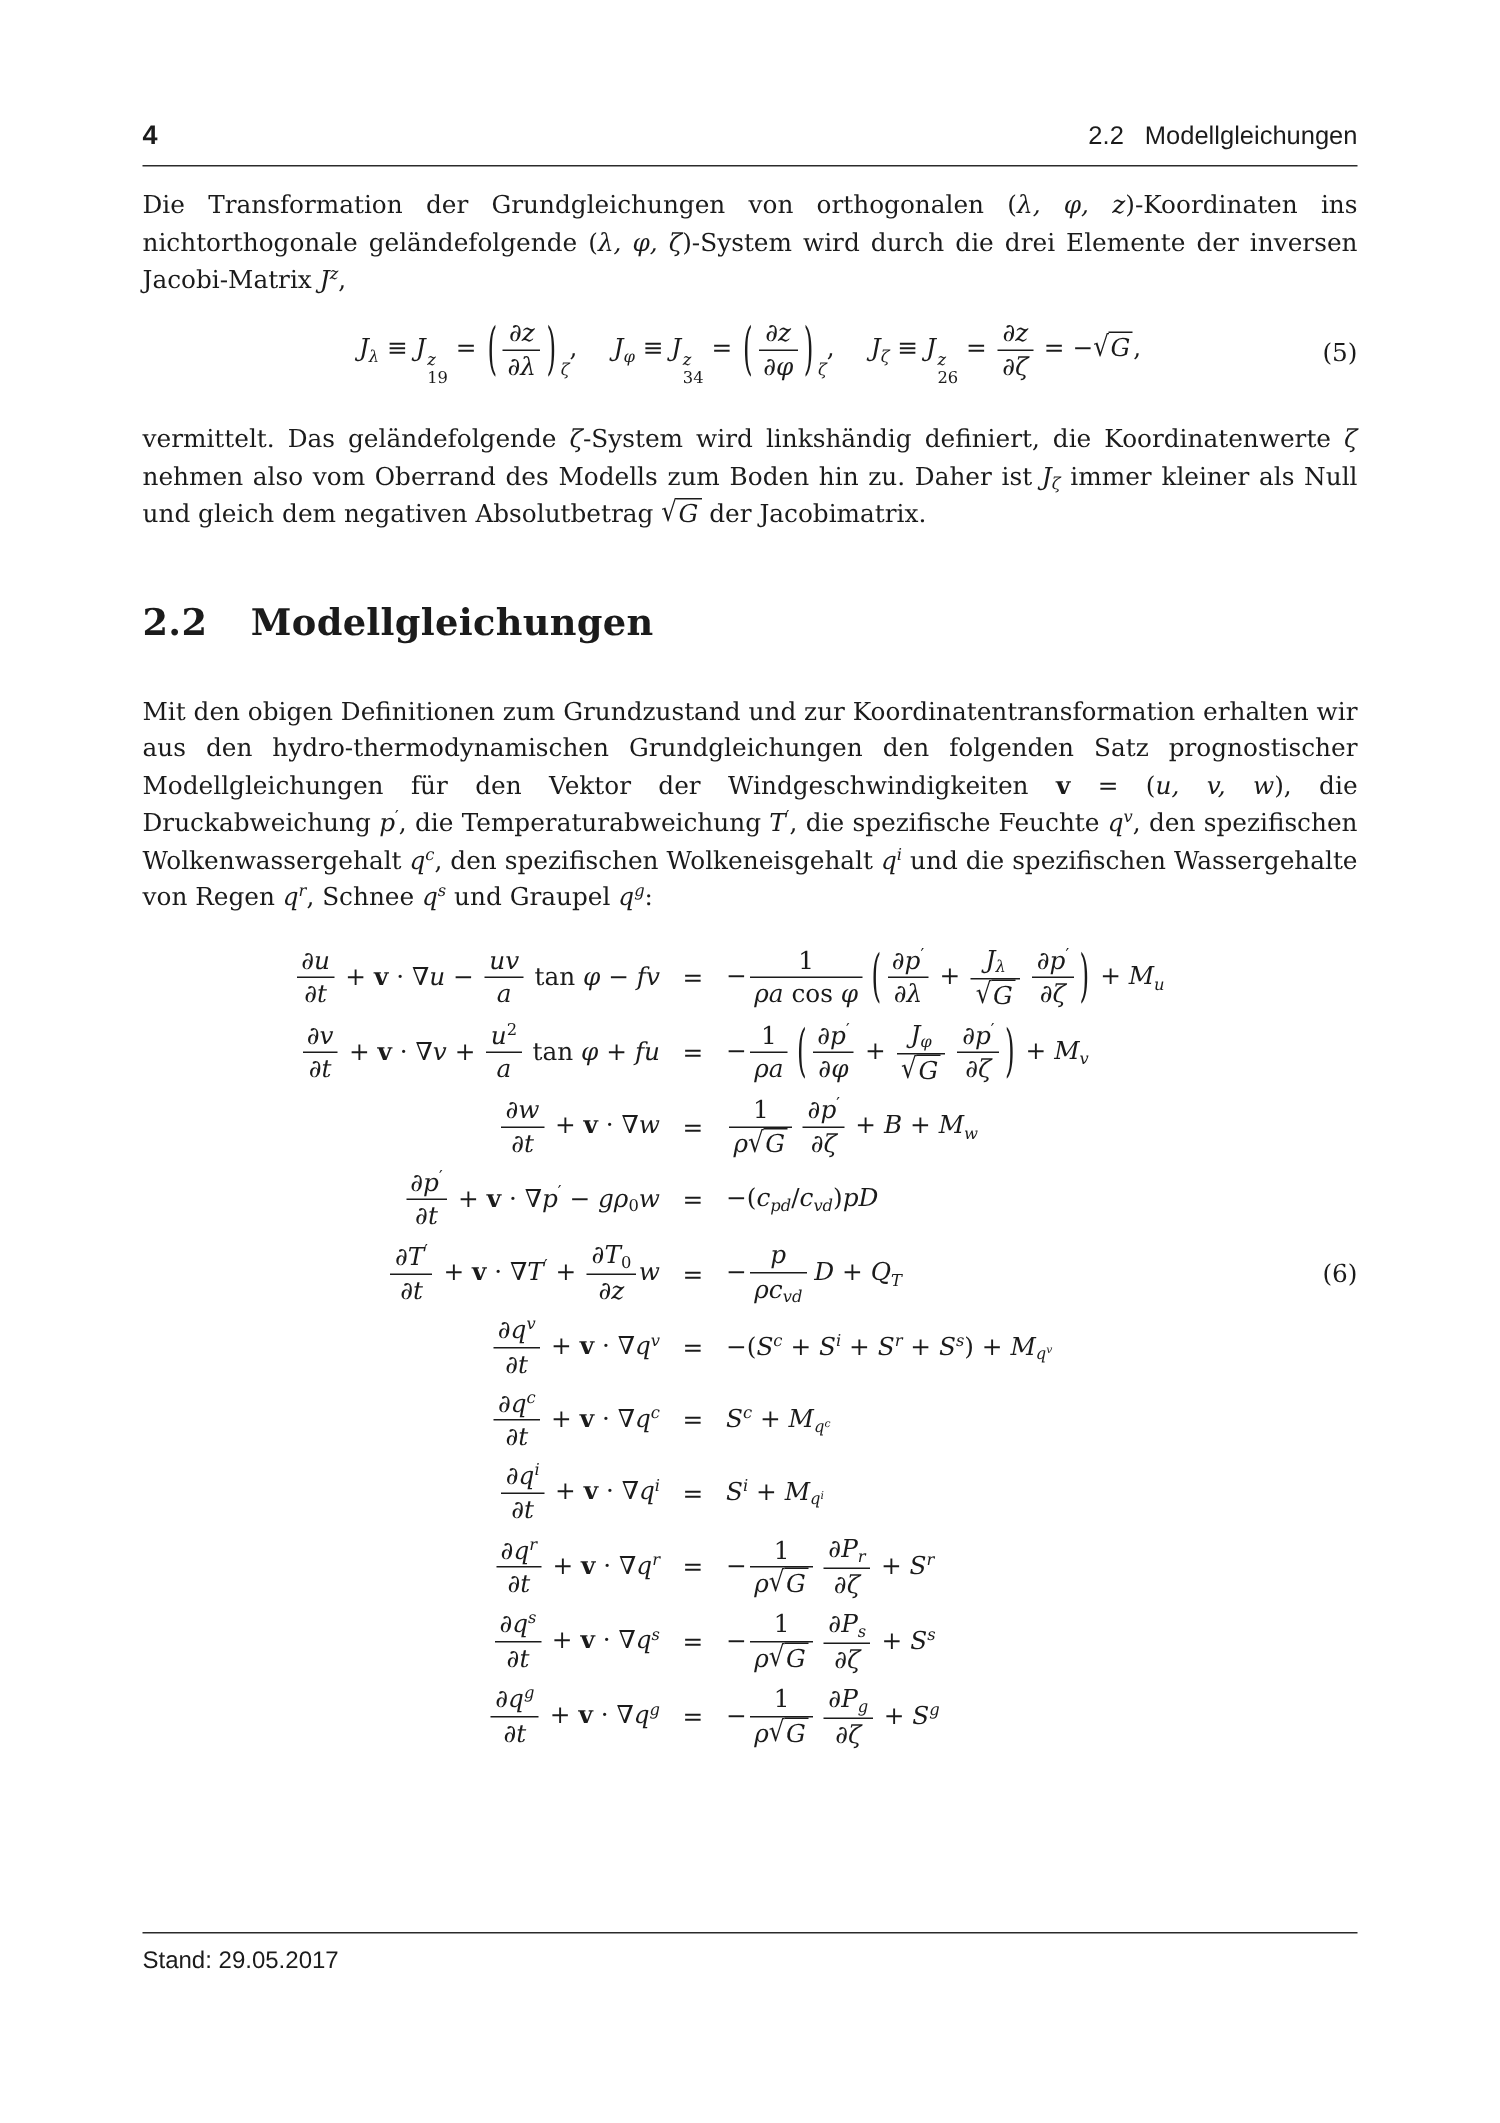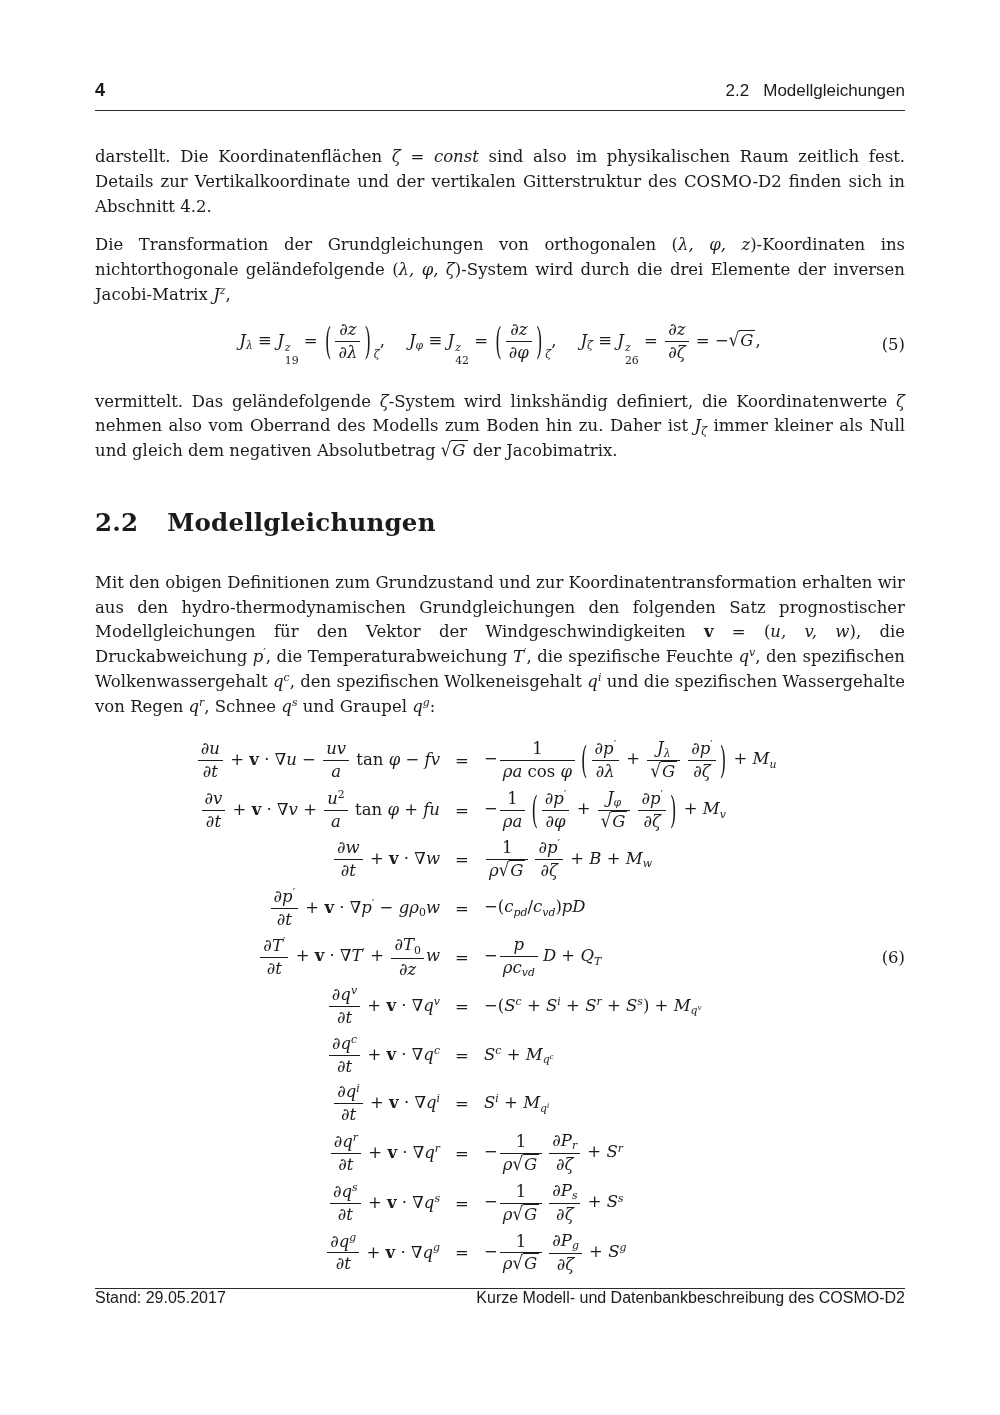--- a/index.html
+++ b/index.html
@@ -51,48 +51,47 @@
   
   .eqs{position:relative;margin-top:16px;font-size:16.5px;}
   .eqrow{display:grid;grid-template-columns:345px 44px 1fr;align-items:center;
          padding:3px 0;position:relative;}
   .eqlhs{justify-self:end;white-space:nowrap;text-align:right;}
   .eqmid{text-align:center;}
   .eqrhs{justify-self:start;white-space:nowrap;}
 
   
   .pagefoot{position:absolute;left:95px;right:95px;top:1288px;
-            border-top:1.3px solid #2b2b2b;
+            border-top:1.3px solid #2b2b2b;padding-top:10px;
             display:flex;justify-content:space-between;
             font-family:"Liberation Sans", sans-serif;font-size:16px;}
 </style>
 </head>
 <body>
 
 <div class="page">
   <div class="content">
 
     <div class="pagehead">
       <span class="pnum">4</span>
       <span class="ph-right">
         <span>2.2</span><span class="ph-title">Modellgleichungen</span>
       </span>
     </div>
 
-    <p class="body-par par-first">darstellt. Die Koordinatenflächen <span class="it">ζ</span> = <span class="it">const</span> sind also im physikalischen Raum zeitlich fest. Details zur Vertikalkoordinate und der vertikalen Gitterstruktur des COSMO-D2 finden sich in Abschnitt 4.2.</p>
 
     <p class="body-par">Die Transformation der Grundgleichungen von orthogonalen (<span class="it">λ, φ, z</span>)-Koordinaten ins nichtorthogonale geländefolgende (<span class="it">λ, φ, ζ</span>)-System wird durch die drei Elemente der inversen Jacobi-Matrix <span class="it">J</span><span class="msup"><span class="it">z</span></span>,</p>
 
     <div class="eqline">
       <span><span class="it">J</span><span class="msub"><span class="it">λ</span></span> ≡ <span class="it">J</span><span class="ss">
             <span><span class="it">z</span></span>
             <span><span class="rm">19</span></span>
           </span> = <span class="bigp">(</span><span class="frac"><span class="num"><span class="it">∂z</span></span><span class="den"><span class="it">∂λ</span></span></span><span class="bigp">)</span><span class="bpsub"><span class="it">ζ</span></span>,<span class="msp" style="width: 24px;"></span><span class="it">J</span><span class="msub"><span class="it">φ</span></span> ≡ <span class="it">J</span><span class="ss">
             <span><span class="it">z</span></span>
-            <span><span class="rm">42</span></span>
+            <span><span class="rm">34</span></span>
           </span> = <span class="bigp">(</span><span class="frac"><span class="num"><span class="it">∂z</span></span><span class="den"><span class="it">∂φ</span></span></span><span class="bigp">)</span><span class="bpsub"><span class="it">ζ</span></span>,<span class="msp" style="width: 24px;"></span><span class="it">J</span><span class="msub"><span class="it">ζ</span></span> ≡ <span class="it">J</span><span class="ss">
             <span><span class="it">z</span></span>
             <span><span class="rm">26</span></span>
           </span> = <span class="frac"><span class="num"><span class="it">∂z</span></span><span class="den"><span class="it">∂ζ</span></span></span> = −<span class="sqrt"><span class="rad">√</span><span class="sqc"><span class="it">G</span></span></span>,</span>
       <span class="eqnum">(5)</span>
     </div>
 
     <p class="body-par">vermittelt. Das geländefolgende <span class="it">ζ</span>-System wird linkshändig definiert, die Koordinatenwerte <span class="it">ζ</span> nehmen also vom Oberrand des Modells zum Boden hin zu. Daher ist <span class="it">J</span><span class="msub"><span class="it">ζ</span></span> immer kleiner als Null und gleich dem negativen Absolutbetrag <span class="sqrt"><span class="rad">√</span><span class="sqc"><span class="it">G</span></span></span> der Jacobimatrix.</p>
 
     <h2 class="sect">
@@ -157,15 +156,14 @@
           <span class="eqlhs"><span class="frac"><span class="num"><span class="it">∂q</span><span class="msup"><span class="it">g</span></span></span><span class="den"><span class="it">∂t</span></span></span> + <span class="bf">v</span> · ∇<span class="it">q</span><span class="msup"><span class="it">g</span></span></span>
           <span class="eqmid">=</span>
           <span class="eqrhs">−<span class="frac"><span class="num">1</span><span class="den"><span class="it">ρ</span><span class="sqrt"><span class="rad">√</span><span class="sqc"><span class="it">G</span></span></span></span></span><span class="msp" style="width: 3px;"></span><span class="frac"><span class="num"><span class="it">∂P</span><span class="msub"><span class="it">g</span></span></span><span class="den"><span class="it">∂ζ</span></span></span> + <span class="it">S</span><span class="msup"><span class="it">g</span></span></span>
         </div>
       </div>
 
   </div>
 
   <div class="pagefoot">
     <span>Stand: 29.05.2017</span>
-    <span>Kurze Modell- und Datenbankbeschreibung des COSMO-D2</span>
   </div>
 </div>
 
 </body></html>

